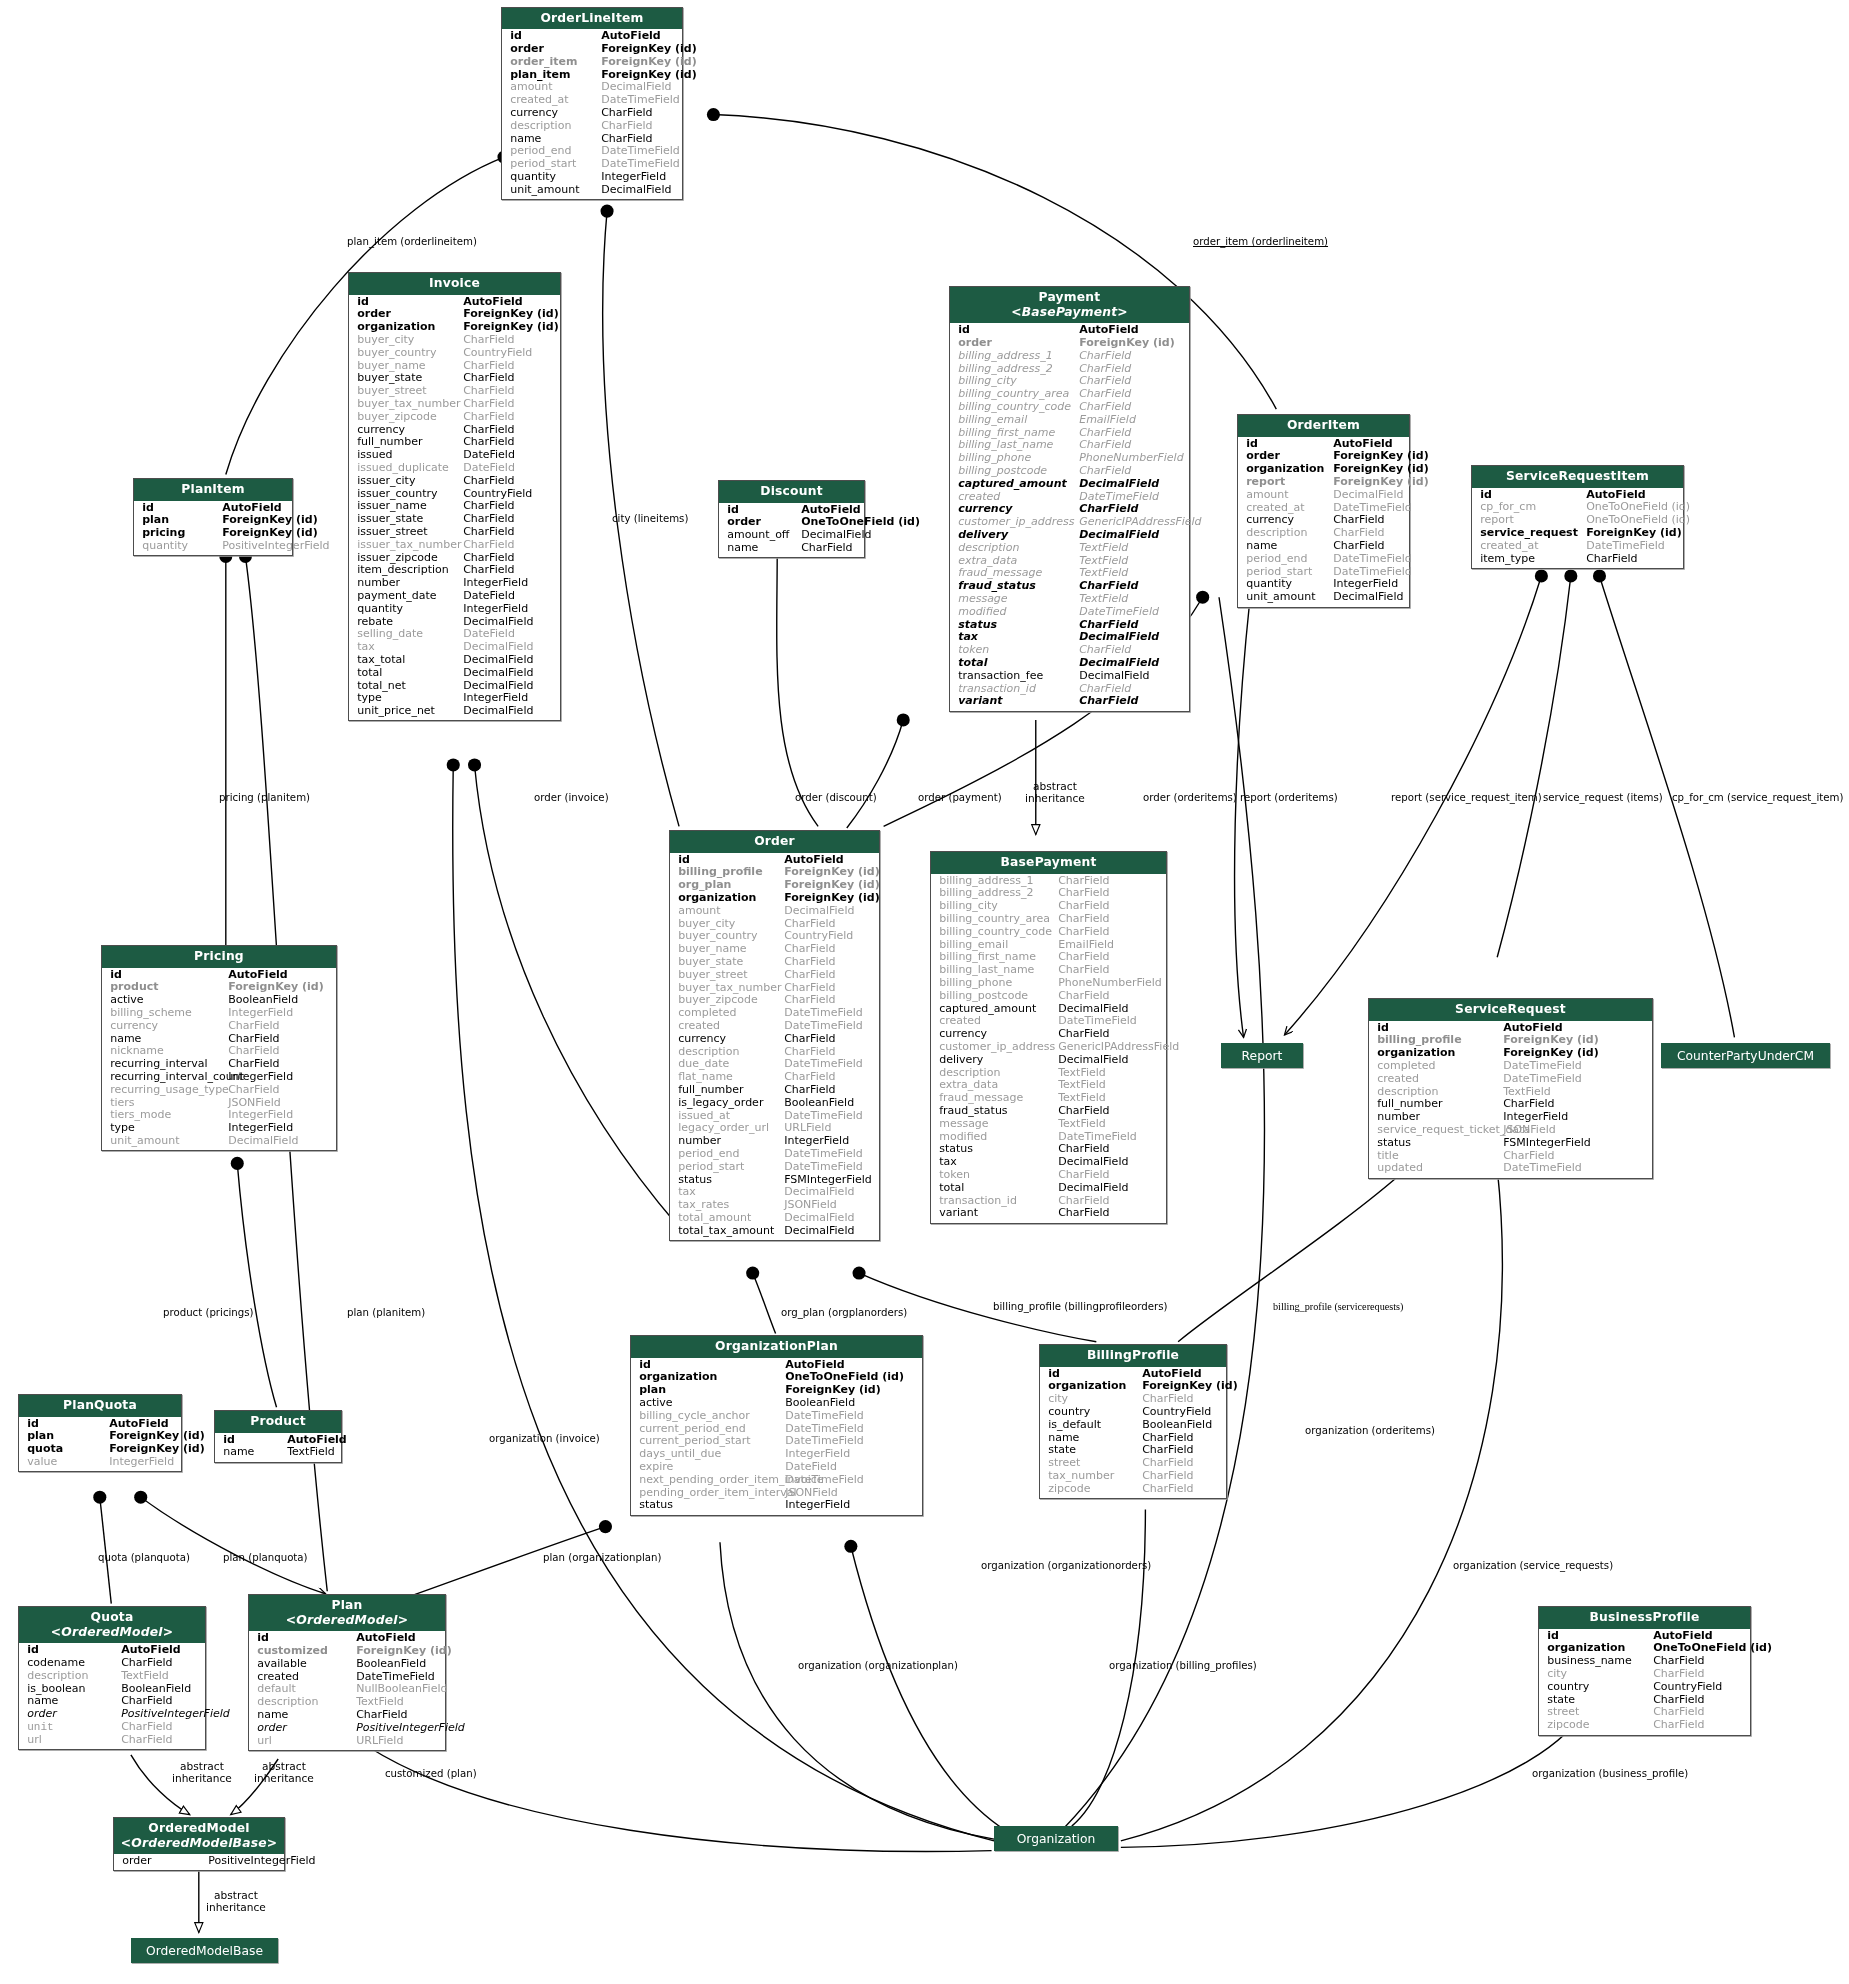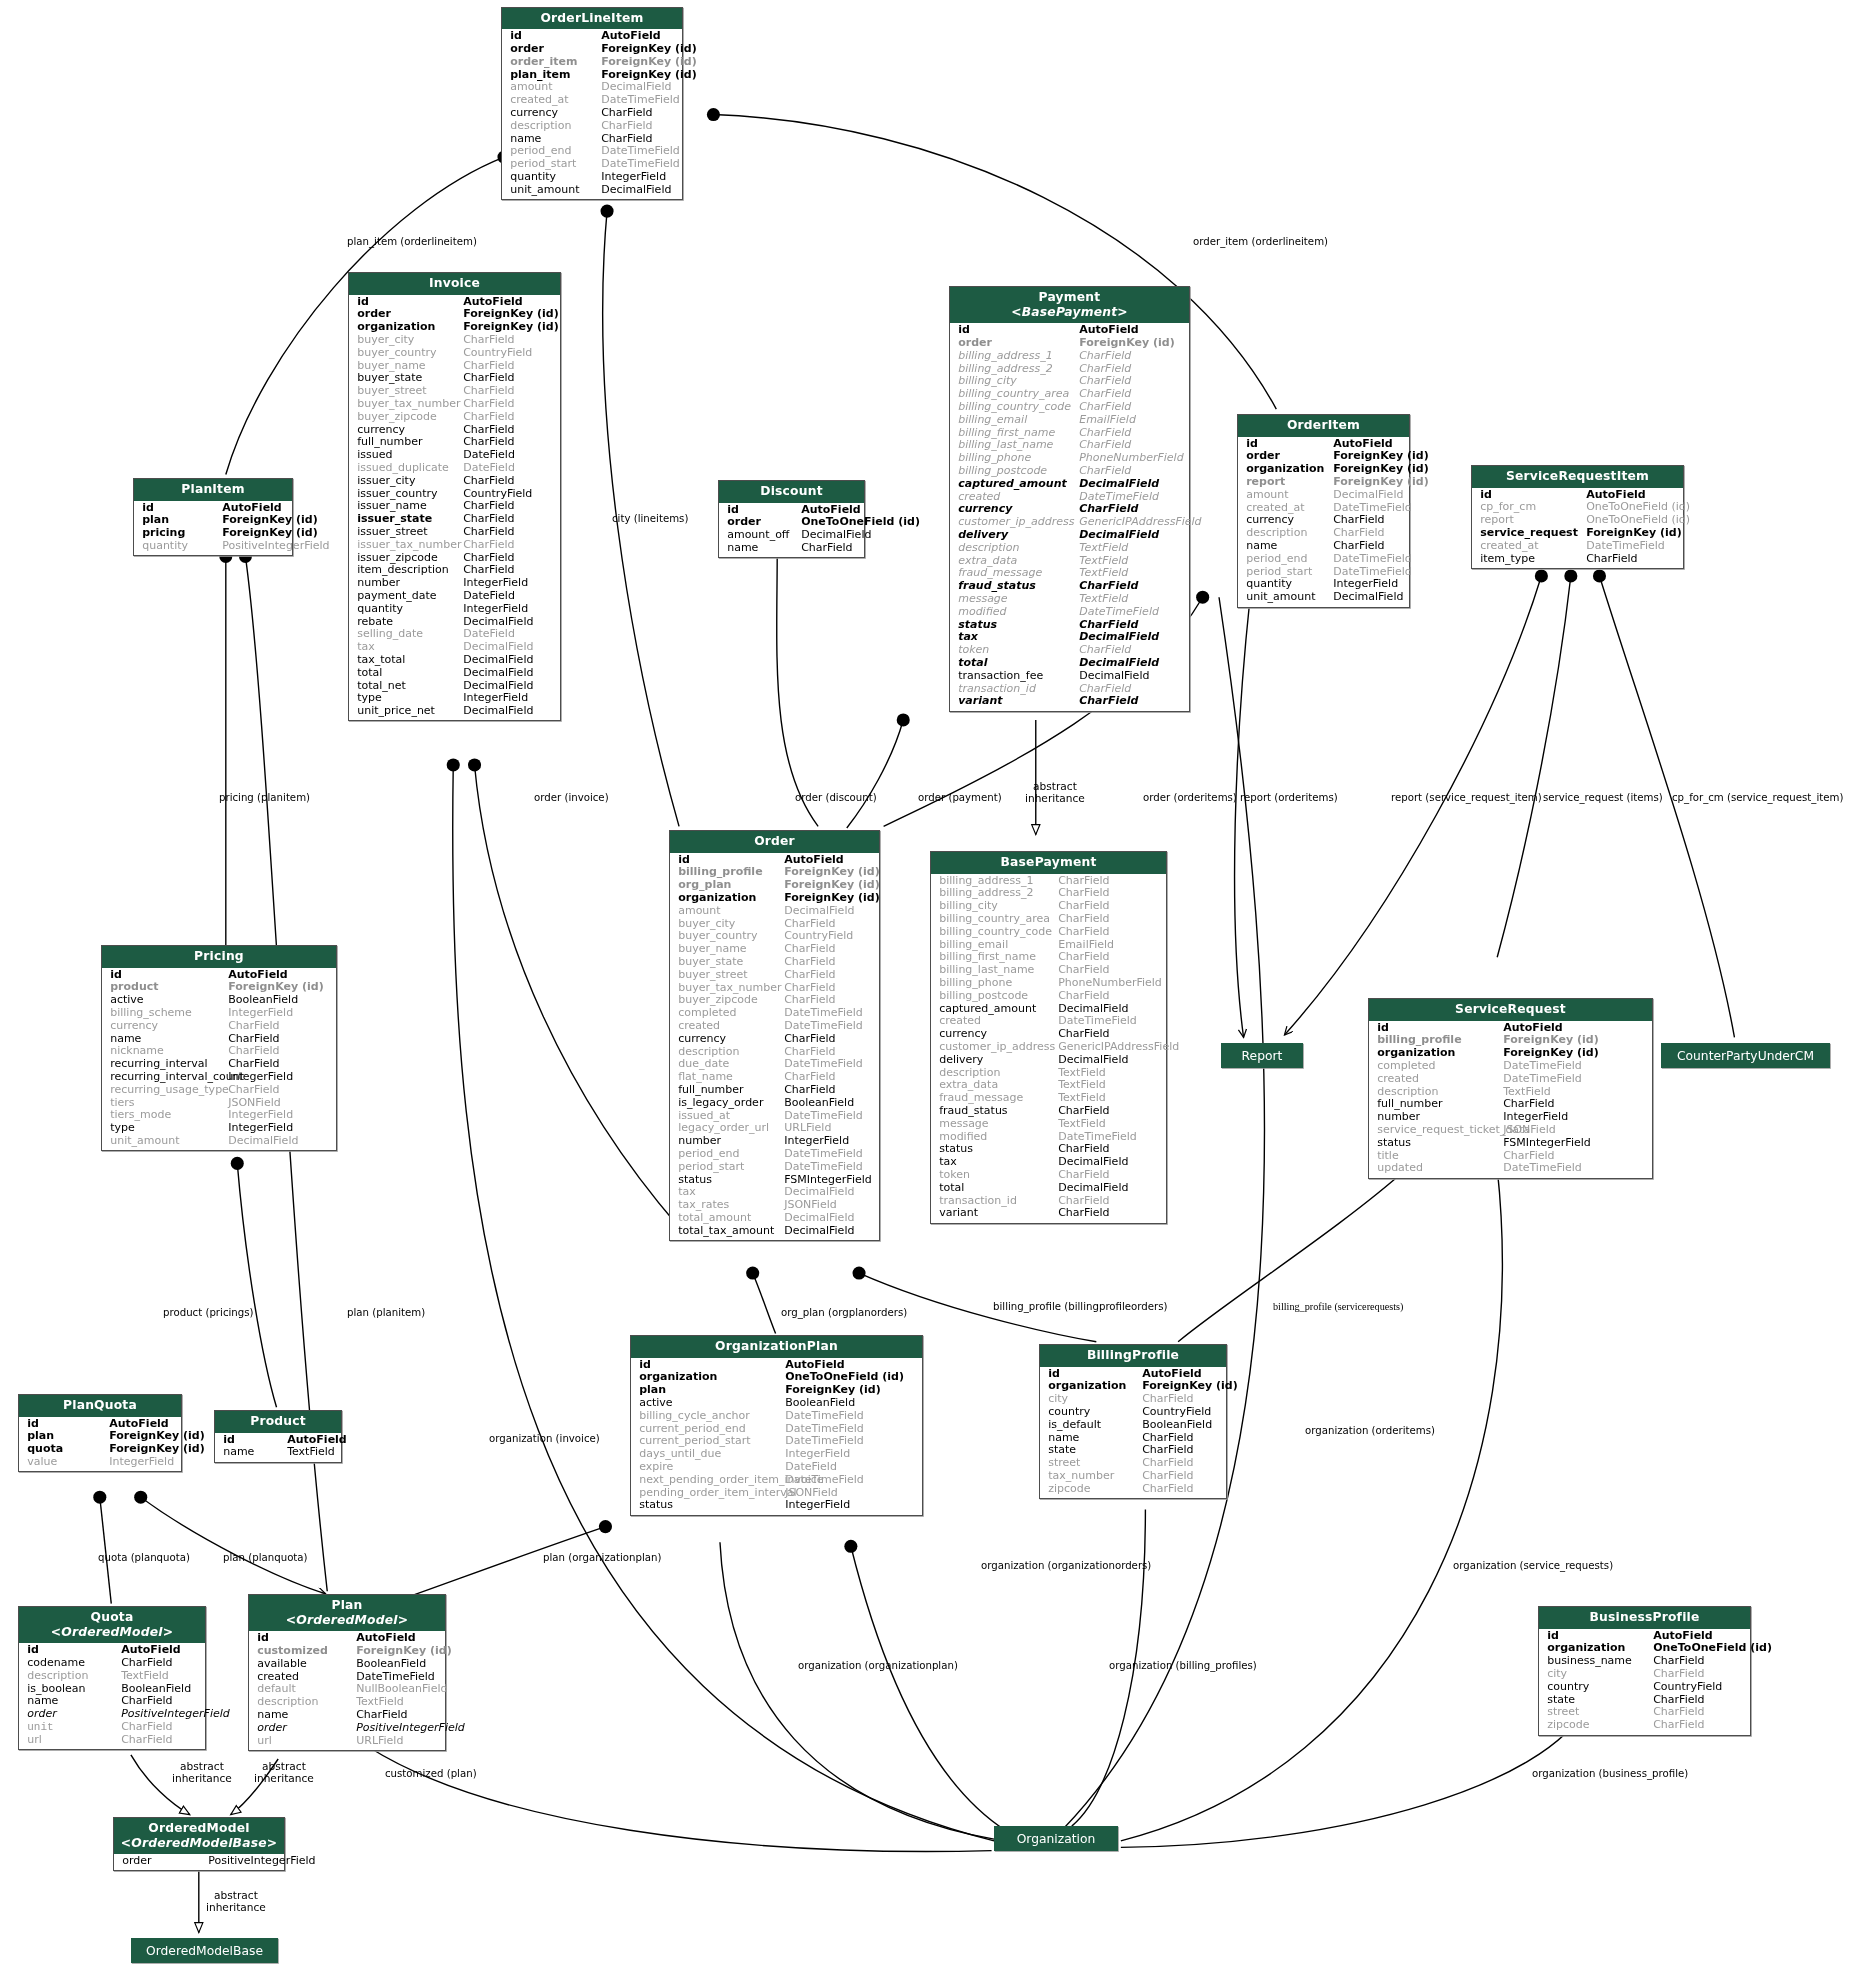--- a/index.html
+++ b/index.html
@@ -262,21 +262,21 @@
         </div>
         <div class="row n">
           <span class="fn" style="width: 106px;">issuer_country</span>
           <span class="ft">CountryField</span>
         </div>
         <div class="row n">
           <span class="fn" style="width: 106px;">issuer_name</span>
           <span class="ft">CharField</span>
         </div>
         <div class="row n">
-          <span class="fn" style="width: 106px; font-weight: bold;">issuer_state</span>
+          <span class="fn" style="width: 106px;">issuer_state</span>
           <span class="ft">CharField</span>
         </div>
         <div class="row n">
           <span class="fn" style="width: 106px;">issuer_street</span>
           <span class="ft">CharField</span>
         </div>
         <div class="row g">
           <span class="fn" style="width: 106px;">issuer_tax_number</span>
           <span class="ft">CharField</span>
         </div>
@@ -1193,21 +1193,21 @@
           <span class="fn" style="width: 86px;">order</span>
           <span class="ft">PositiveIntegerField</span>
         </div>
       </div>
     </div>
     <div class="plain" style="left: 1221px; top: 1043px; width: 82px;">Report</div>
     <div class="plain" style="left: 1661px; top: 1043px; width: 169px;">CounterPartyUnderCM</div>
     <div class="plain" style="left: 994px; top: 1826px; width: 124px;">Organization</div>
     <div class="plain" style="left: 131px; top: 1938px; width: 147px;">OrderedModelBase</div>
     <div class="elabel" style="left: 347px; top: 237px;">plan_item (orderlineitem)</div>
-    <div class="elabel" style="left: 1193px; top: 237px;">order_item (orderlineitem)</div>
+    <div class="elabel" style="left: 1193px; top: 237px; text-decoration: underline;">order_item (orderlineitem)</div>
     <div class="elabel" style="left: 612px; top: 514px;">city (lineitems)</div>
     <div class="elabel" style="left: 219px; top: 793px;">pricing (planitem)</div>
     <div class="elabel" style="left: 534px; top: 793px;">order (invoice)</div>
     <div class="elabel" style="left: 795px; top: 793px;">order (discount)</div>
     <div class="elabel" style="left: 918px; top: 793px;">order (payment)</div>
     <div class="ilabel" style="left: 1025px; top: 781px;">abstract<br>inheritance</div>
     <div class="elabel" style="left: 1143px; top: 793px;">order (orderitems)</div>
     <div class="elabel" style="left: 1240px; top: 793px;">report (orderitems)</div>
     <div class="elabel" style="left: 1391px; top: 793px;">report (service_request_item)</div>
     <div class="elabel" style="left: 1543px; top: 793px;">service_request (items)</div>

